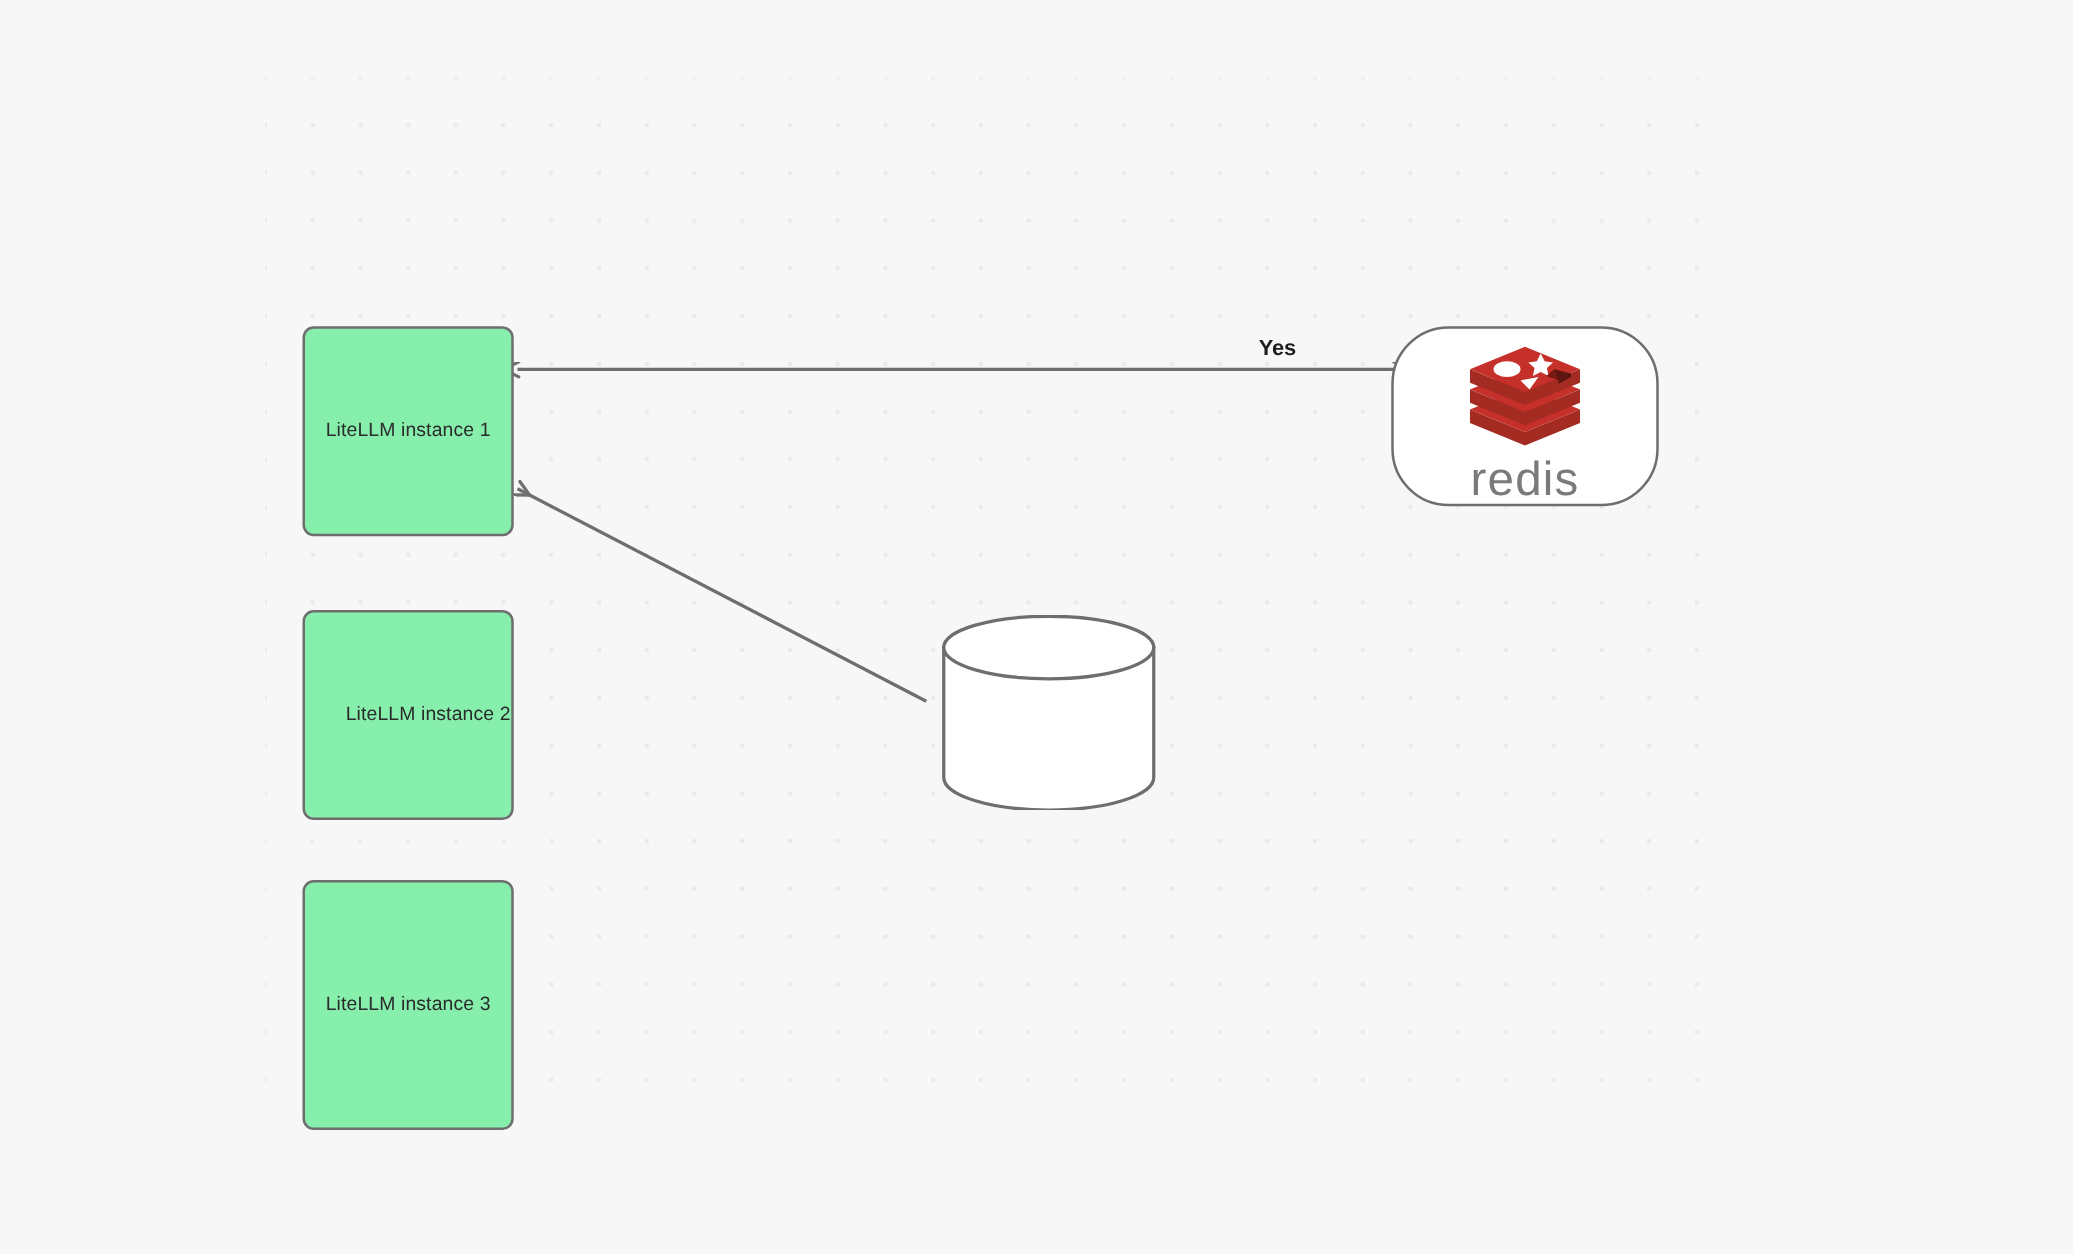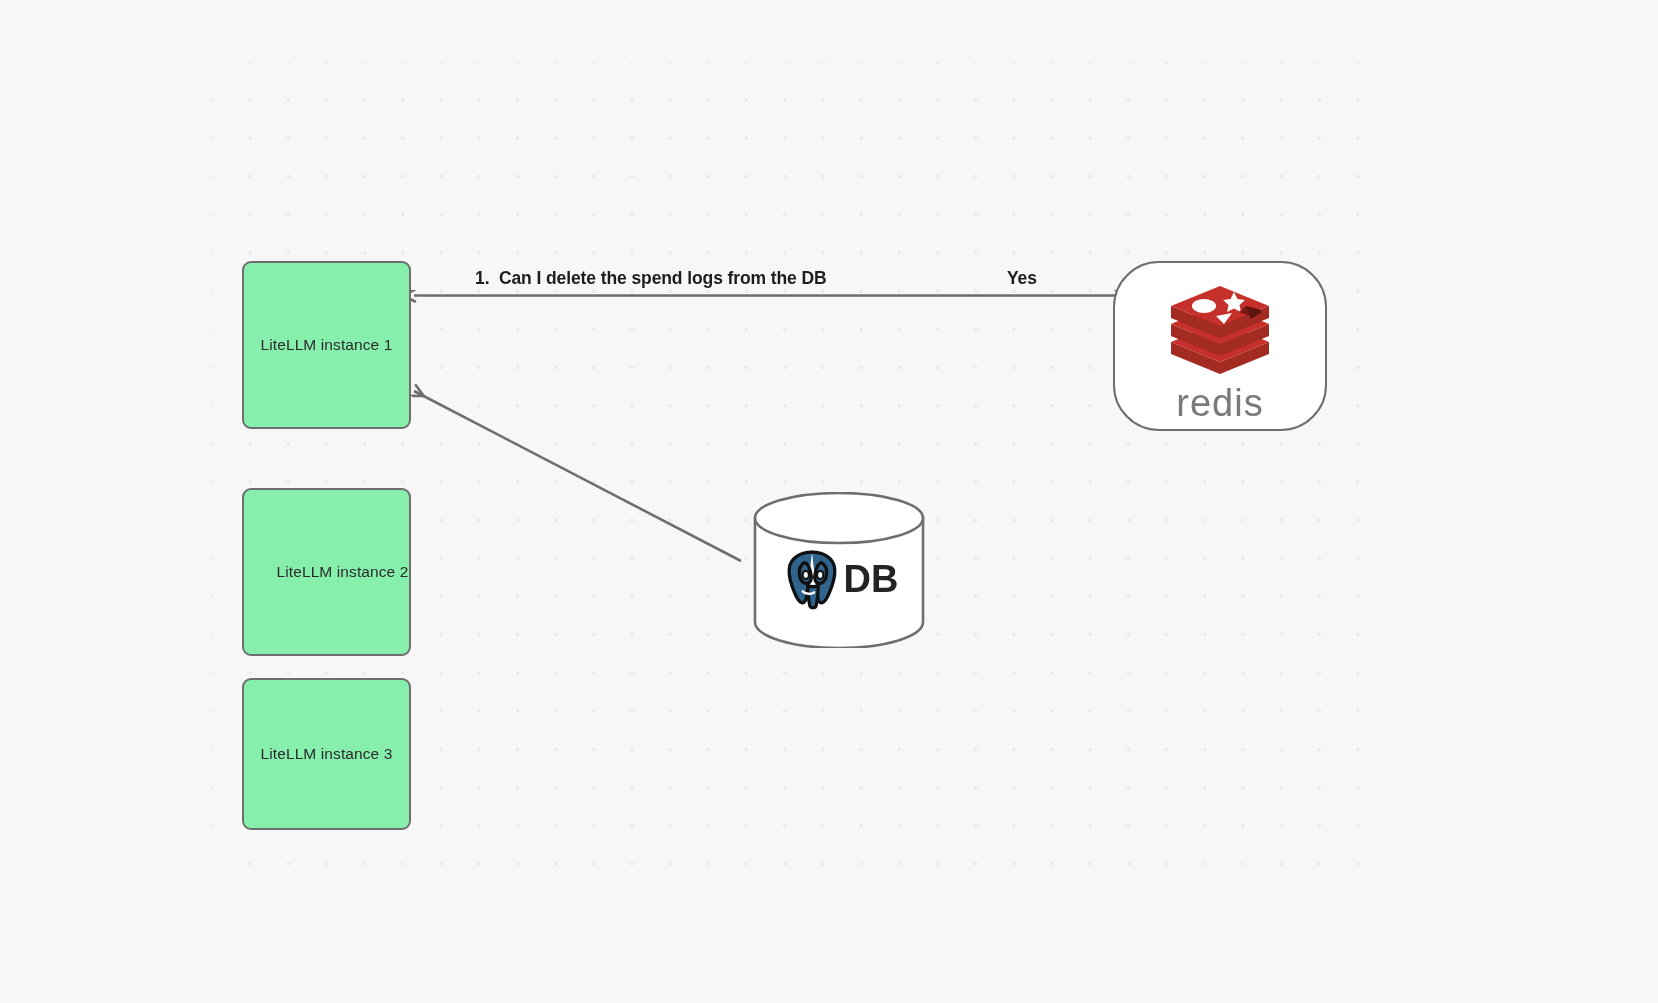--- a/index.html
+++ b/index.html
@@ -46,21 +46,21 @@
     color: #2b2b2b;
     font-family: "Liberation Sans", sans-serif;
     letter-spacing: 0.1px;
     white-space: nowrap;
   }
   #node-redis {
     position: absolute;
     left: 1113px;
     top: 261px;
     width: 214px;
-    height: 170px;
+    height: 144px;
     background: #ffffff;
     border: 2.5px solid #6e6e6e;
     border-radius: 46px;
     box-sizing: border-box;
     display: flex;
     flex-direction: column;
     align-items: center;
     justify-content: center;
   }
   #node-db {
@@ -112,34 +112,33 @@
 
     <g>
       <line x1="414" y1="295.5" x2="1116" y2="295.5" stroke="#6e6e6e" stroke-width="2.6" marker-start="url(#arrow-left)" marker-end="url(#arrow-right)"></line>
     </g>
 
     <g>
       <line x1="741" y1="561" x2="414" y2="391" stroke="#6e6e6e" stroke-width="2.6" marker-end="url(#arrow-left)"></line>
     </g>
   </svg>
 
-  <div class="edge-label" id="edge-label-1">1.  Can I delete the spend logs from the DB</div>
 
   <div class="edge-label" id="edge-label-yes">Yes</div>
 
 
   <div class="node-box" style="left:242px; top:261px; width:169px; height:168px;">
     <span class="node-label">LiteLLM instance 1</span>
   </div>
 
   <div class="node-box" style="left:242px; top:488px; width:169px; height:168px;padding-left:32px;">
     <span class="node-label">LiteLLM instance 2</span>
   </div>
 
-  <div class="node-box" style="left:242px; top:678px; width:169px; height:152px;justify-content:center;">
+  <div class="node-box" style="left:242px; top:704px; width:169px; height:200px;justify-content:center;">
     <span class="node-label">LiteLLM instance 3</span>
   </div>
 
   <div id="node-redis">
     <svg width="120" height="118" viewBox="0 0 120 118">
 
       <g>
 
         <path d="M 60,104 L 11,84 L 11,72 L 60,92 L 109,72 L 109,84 Z" fill="#a32b21"></path>
         <path d="M 11,72 L 60,52 L 109,72 L 60,92 Z" fill="#c6302b"></path>
@@ -158,32 +157,15 @@
       </g>
     </svg>
     <div style="font-size:38px; font-weight:400; color:#7a7a7a; line-height:1; margin-top:-4px; letter-spacing:1px;">redis</div>
   </div>
 
   <div id="node-db">
     <svg width="172" height="156" viewBox="0 0 172 156">
       <path d="M 2,26 L 2,130 A 84,26 0 0 0 170,130 L 170,26 Z" fill="#ffffff" stroke="#6e6e6e" stroke-width="2.6"></path>
       <ellipse cx="86" cy="26" rx="84" ry="25" fill="#ffffff" stroke="#6e6e6e" stroke-width="2.6"></ellipse>
     </svg>
-    <div style="position:absolute; left:0; top:52px; width:172px; height:70px; display:flex; align-items:center; justify-content:center;">
-      <svg width="66" height="66" viewBox="0 0 64 64">
-        <g stroke="#111111" stroke-width="3.2" stroke-linejoin="round" stroke-linecap="round" fill="#31648c">
-          <path d="M 31,6 C 19,6 10,12 9,22 C 8.2,30 11,38 14,45 C 16,50 18,54 21,55 C 23.6,55.8 25,53 25.5,50 L 27,41"></path>
-          <path d="M 31,6 C 43,6 52,12 53,22 C 53.8,30 51,38 48,45 C 46,50 44,54 41,55 C 38.4,55.8 37,53 36.5,50 L 35,41"></path>
-          <path d="M 24,16 C 20,18 18,23 19,29 C 19.8,34 23,37 27,36 C 30,35.2 31,31 30,27 C 29.2,23 27,17 24,16 Z"></path>
-          <path d="M 40,16 C 44,18 46,23 45,29 C 44.2,34 41,37 37,36 C 34,35.2 33,31 34,27 C 34.8,23 37,17 40,16 Z"></path>
-          <path d="M 27,38 C 27,46 28,54 29,58 C 29.6,60.4 34.4,60.4 35,58 C 36,54 37,46 37,38 C 35,40 29,40 27,38 Z"></path>
-        </g>
-        <g fill="#ffffff" stroke="#111111" stroke-width="2.2">
-          <ellipse cx="25" cy="28" rx="3.1" ry="3.9"></ellipse>
-          <ellipse cx="39" cy="28" rx="3.1" ry="3.9"></ellipse>
-        </g>
-        <path d="M 22,44 C 25,47 30,47 33,45" fill="none" stroke="#ffffff" stroke-width="2.4" stroke-linecap="round"></path>
-      </svg>
-      <span style="font-size:38px; font-weight:600; color:#232323; line-height:1; margin-left:-2px;">DB</span>
-    </div>
   </div>
 
 </div>
 
 </body></html>

